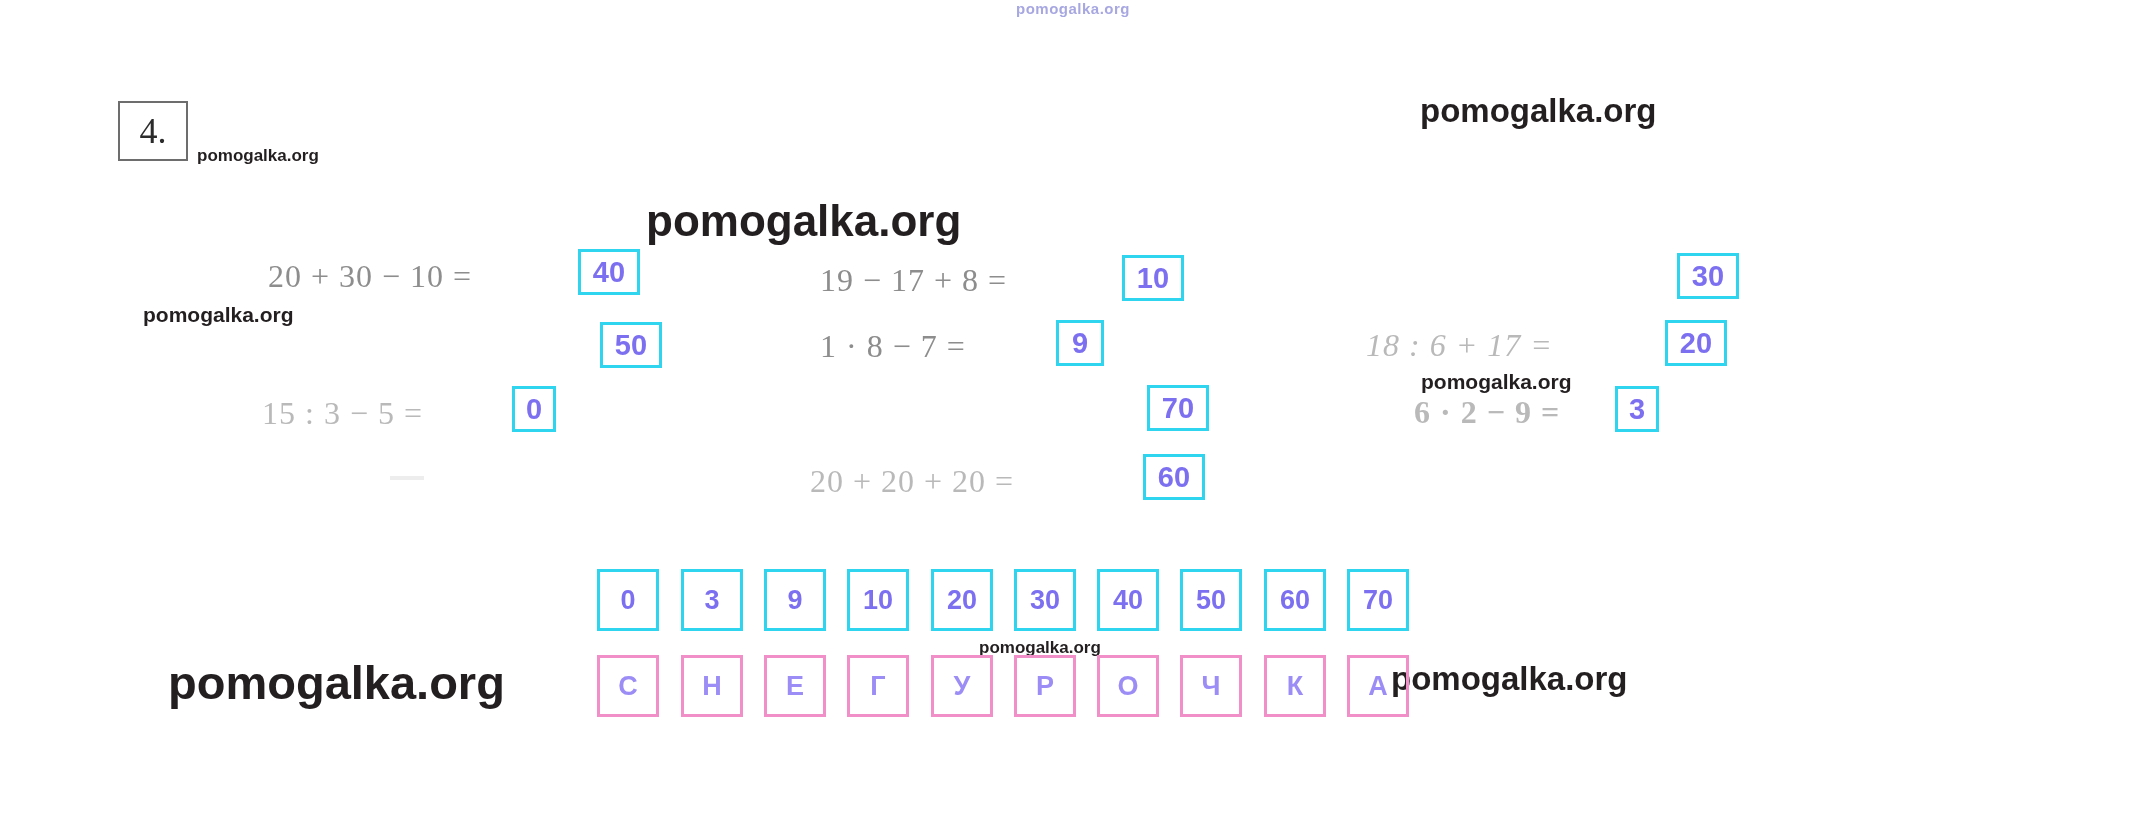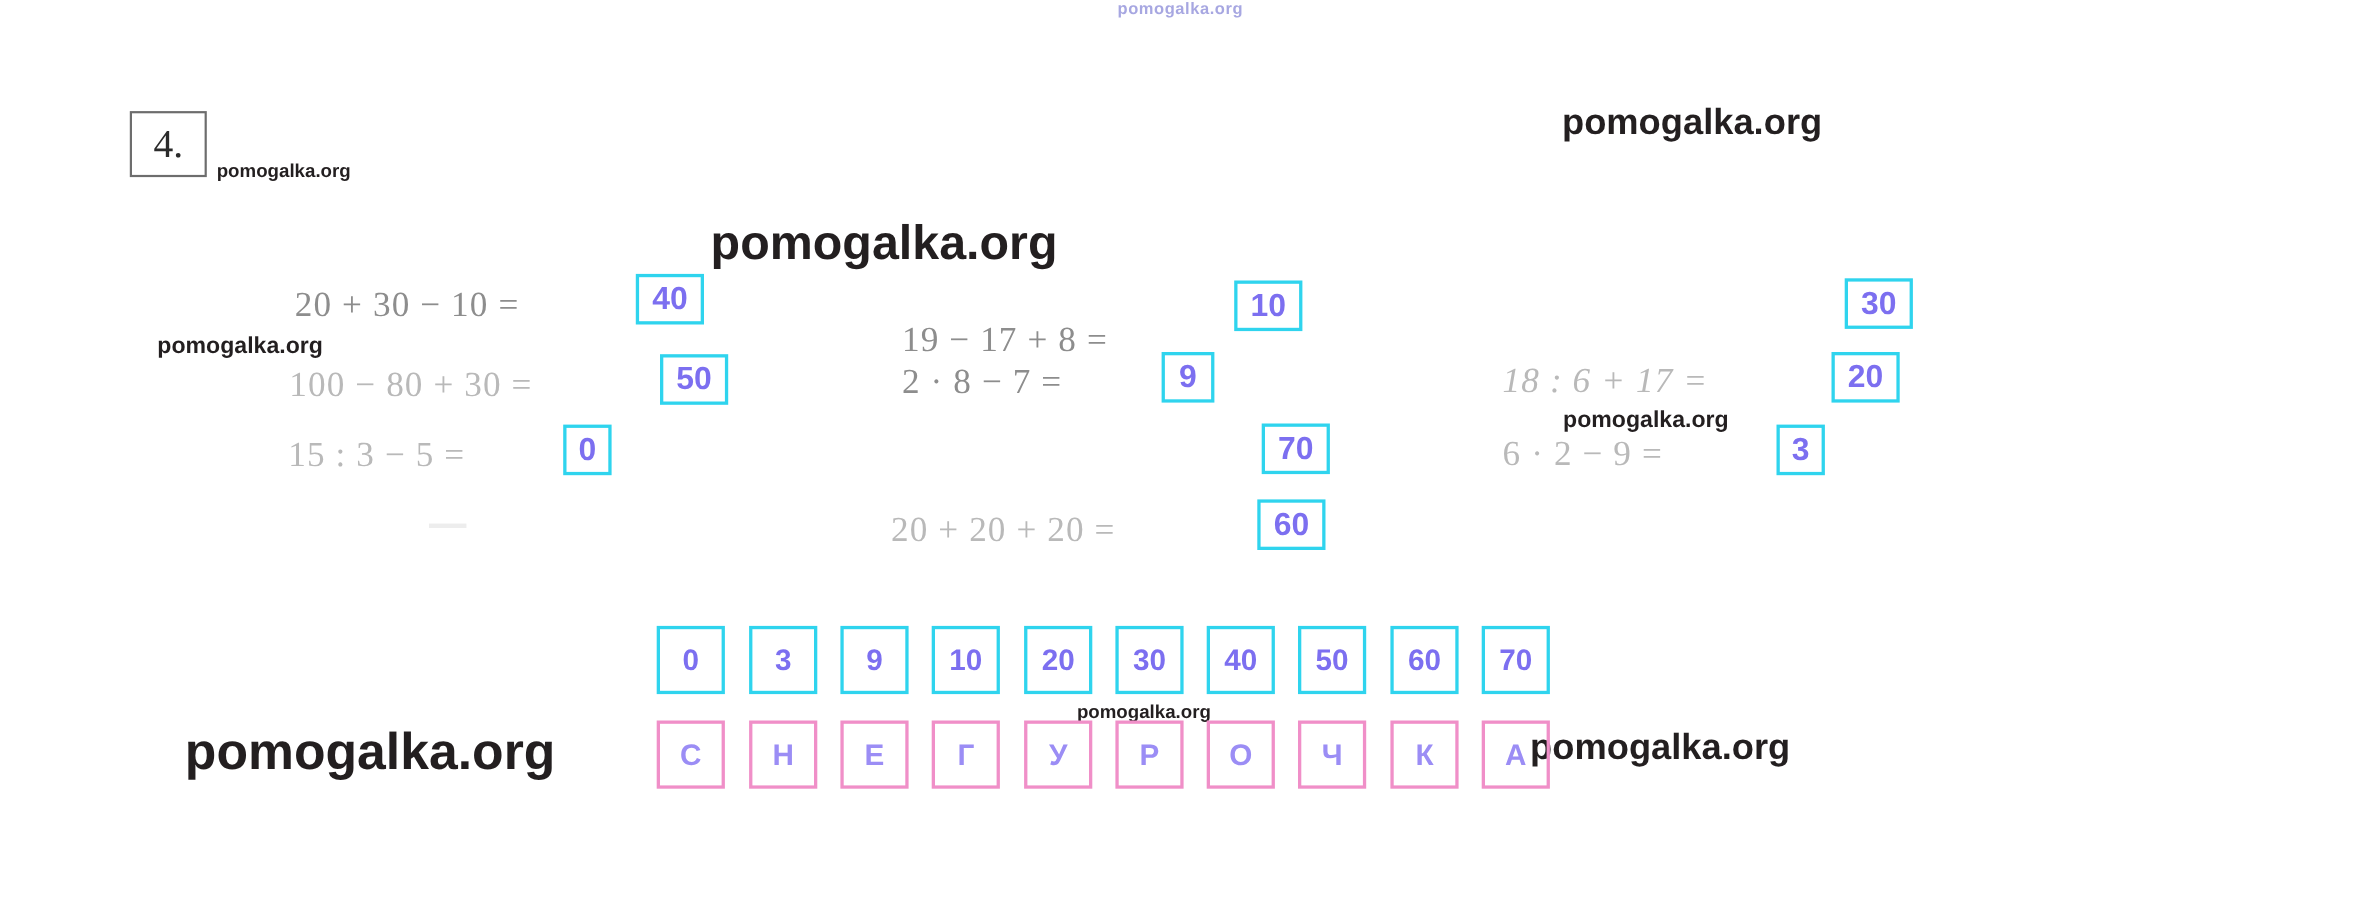--- a/index.html
+++ b/index.html
@@ -136,45 +136,44 @@
   <div class="wm wm-small-3">pomogalka.org</div>
   <div class="wm wm-small-4">pomogalka.org</div>
   <div class="wm wm-big-left">pomogalka.org</div>
   <div class="wm wm-big-right">pomogalka.org</div>
 
   <div class="ex-num">4.</div>
 
   <div class="eq" style="left:268px; top:258px;">20 + 30 − 10 =</div>
   <div class="ansbox" style="left:578px; top:249px; width:62px; height:46px;">40</div>
 
-  <div class="eq faded" style="left:263px; top:331px;">100 − 80 + 30 =</div>
   <div class="ansbox" style="left:600px; top:322px; width:62px; height:46px;">50</div>
 
   <div class="eq faded" style="left:262px; top:395px;">15 : 3 − 5 =</div>
   <div class="ansbox" style="left:512px; top:386px; width:44px; height:46px;">0</div>
 
   <div class="smudge" style="left:390px; top:476px; width:34px; height:4px;"></div>
 
-  <div class="eq" style="left:820px; top:262px;margin-top:28px;">19 − 17 + 8 =</div>
+  <div class="eq" style="left:820px; top:262px;">19 − 17 + 8 =</div>
   <div class="ansbox" style="left:1122px; top:255px; width:62px; height:46px;">10</div>
 
-  <div class="eq" style="left:820px; top:328px;">2 · 8 − 7 =</div>
+  <div class="eq" style="left:820px; top:328px;">1 · 8 − 7 =</div>
   <div class="ansbox" style="left:1056px; top:320px; width:48px; height:46px;">9</div>
 
   <div class="ansbox" style="left:1147px; top:385px; width:62px; height:46px;">70</div>
 
   <div class="eq faded" style="left:810px; top:463px;">20 + 20 + 20 =</div>
   <div class="ansbox" style="left:1143px; top:454px; width:62px; height:46px;">60</div>
 
   <div class="ansbox" style="left:1677px; top:253px; width:62px; height:46px;">30</div>
 
   <div class="eq faded" style="left:1366px; top:327px;font-style:italic;">18 : 6 + 17 =</div>
   <div class="ansbox" style="left:1665px; top:320px; width:62px; height:46px;">20</div>
 
-  <div class="eq faded" style="left:1366px; top:394px;">6 · 2 − 9 =</div>
+  <div class="eq faded" style="left:1414px; top:394px;font-weight:bold;">6 · 2 − 9 =</div>
   <div class="ansbox" style="left:1615px; top:386px; width:44px; height:46px;">3</div>
 
   <div class="num-cell" style="left:597px; top:569px;">0</div>
   <div class="num-cell" style="left:681px; top:569px;">3</div>
   <div class="num-cell" style="left:764px; top:569px;">9</div>
   <div class="num-cell" style="left:847px; top:569px;">10</div>
   <div class="num-cell" style="left:931px; top:569px;">20</div>
   <div class="num-cell" style="left:1014px; top:569px;">30</div>
   <div class="num-cell" style="left:1097px; top:569px;">40</div>
   <div class="num-cell" style="left:1180px; top:569px;">50</div>

